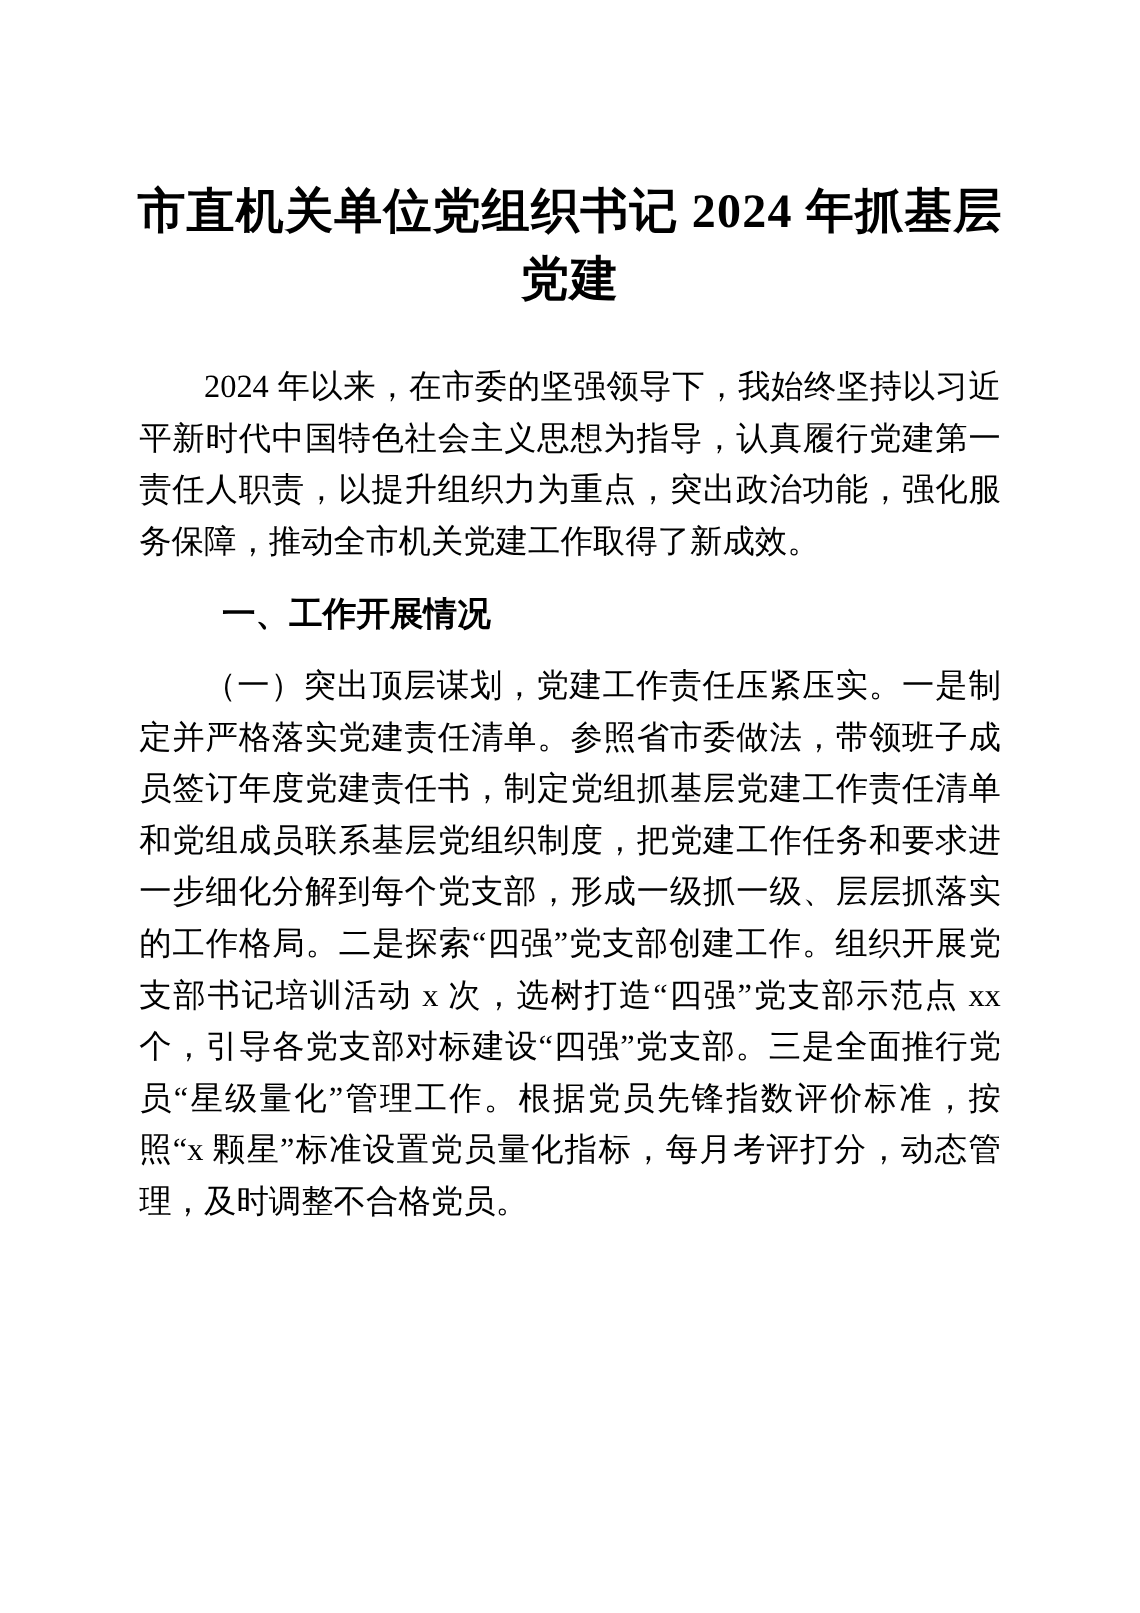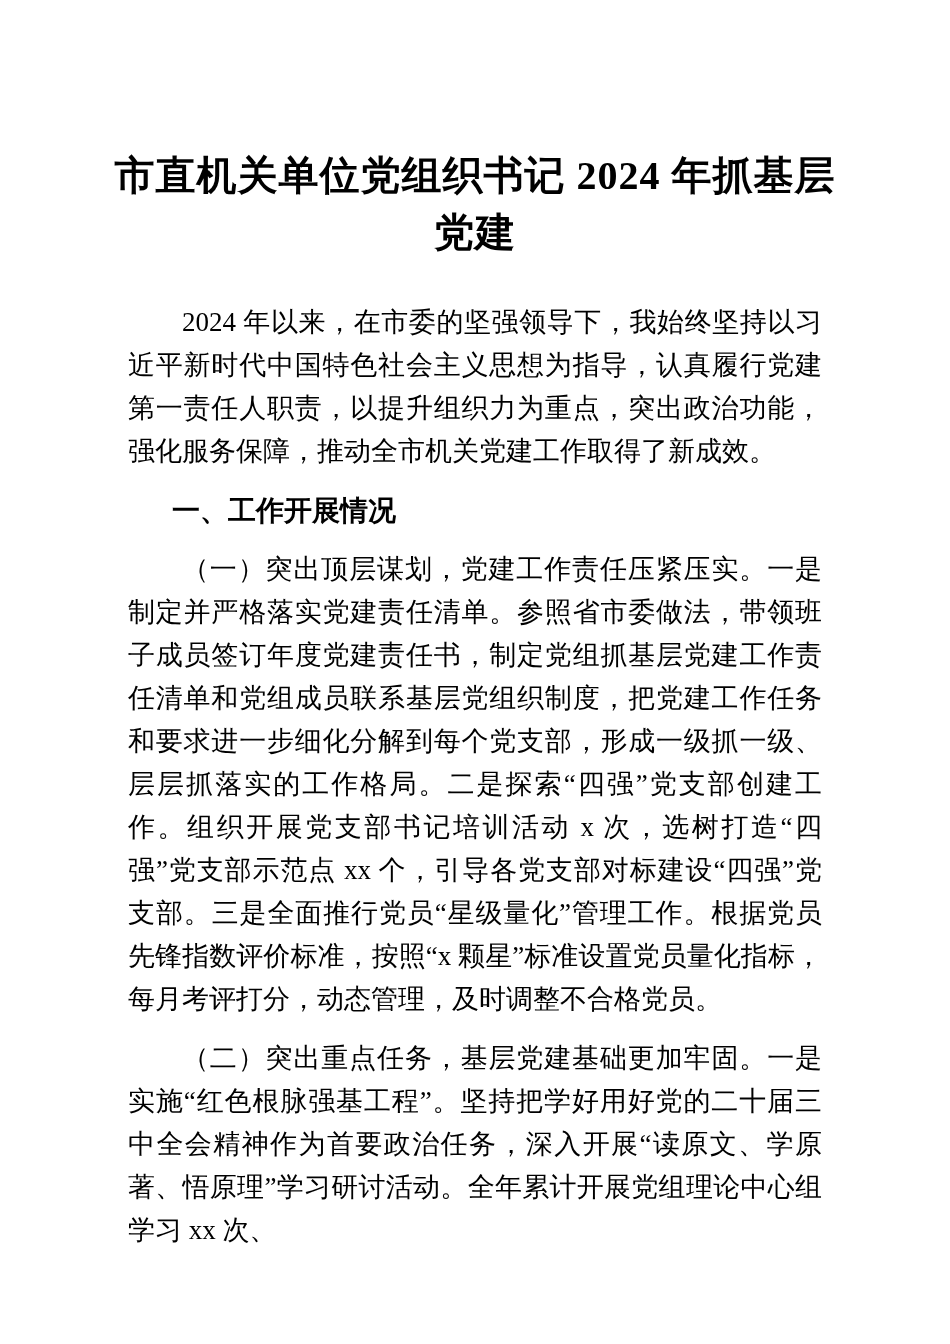--- a/index.html
+++ b/index.html
@@ -33,28 +33,28 @@
     display: block;
   }
   .doc-body {
     margin-top: 40px;
     font-family: "Liberation Serif", "DejaVu Serif", serif;
     font-size: 27px;
     line-height: 43px;
     color: #000000;
   }
   p.body-para {
-    margin: 16px;
+    margin: 4px;
     text-indent: 2em;
     text-align: justify;
     text-align-last: left;
     word-break: break-all;
   }
   p.section-heading {
-    margin: 4px;
+    margin: 17px;
     text-indent: 2em;
     font-family: "Liberation Sans", "DejaVu Sans", sans-serif;
     font-weight: bold;
     font-size: 28px;
     line-height: 43px;
     color: #000000;
   }
 </style>
 </head>
 <body>
@@ -66,17 +66,16 @@
       <span class="title-line">市直机关单位党组织书记 2024 年抓基层党建</span>
     </h1>
 
     <div class="doc-body">
       <p class="body-para">2024 年以来，在市委的坚强领导下，我始终坚持以习近平新时代中国特色社会主义思想为指导，认真履行党建第一责任人职责，以提升组织力为重点，突出政治功能，强化服务保障，推动全市机关党建工作取得了新成效。</p>
 
       <p class="section-heading">一、工作开展情况</p>
 
       <p class="body-para">（一）突出顶层谋划，党建工作责任压紧压实。一是制定并严格落实党建责任清单。参照省市委做法，带领班子成员签订年度党建责任书，制定党组抓基层党建工作责任清单和党组成员联系基层党组织制度，把党建工作任务和要求进一步细化分解到每个党支部，形成一级抓一级、层层抓落实的工作格局。二是探索“四强”党支部创建工作。组织开展党支部书记培训活动 x 次，选树打造“四强”党支部示范点 xx 个，引导各党支部对标建设“四强”党支部。三是全面推行党员“星级量化”管理工作。根据党员先锋指数评价标准，按照“x 颗星”标准设置党员量化指标，每月考评打分，动态管理，及时调整不合格党员。</p>
 
-      <p class="body-para">（二）突出重点任务，基层党建基础更加牢固。一是实施“红色根脉强基工程”。坚持把学好用好党的二十届三中全会精神作为首要政治任务，深入开展“读原文、学原著、悟原理”学习研讨活动。全年累计开展党组理论中心组学习 xx 次、</p>
     </div>
 
   </div>
 </div>
 
 </body></html>

